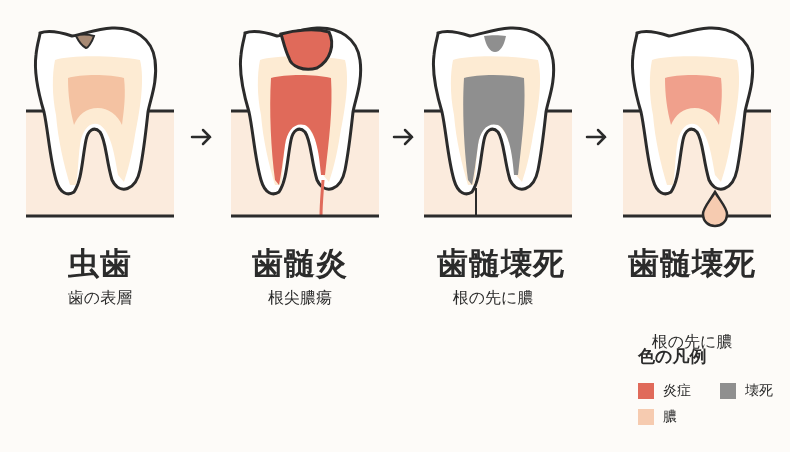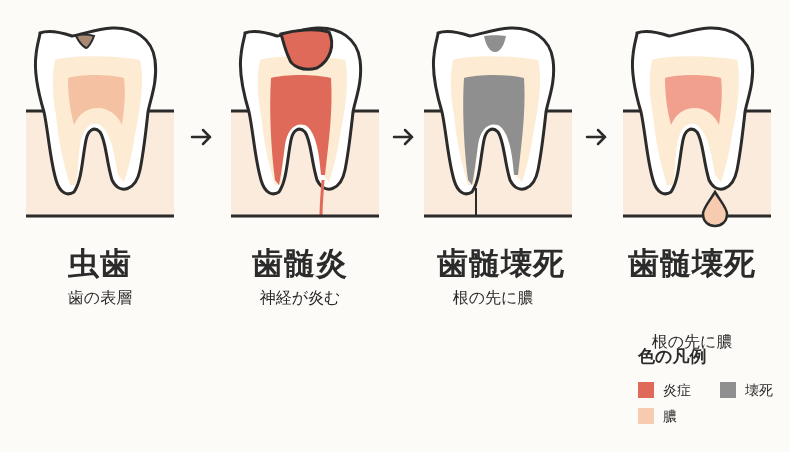--- a/index.html
+++ b/index.html
@@ -6,21 +6,21 @@
   body { width:790px; height:452px; background:#fdfbf8; position:relative; overflow:hidden;
          font-family:"DejaVu Sans","Liberation Sans",sans-serif; color:#2b2b2b; }
   .stage { position:absolute; top:0; width:190px; height:230px; }
   .stage svg { position:absolute; left:0; top:0; }
   .arrow { position:absolute; top:125px; width:24px; height:24px; }
   .title { position:absolute; top:243px; width:190px; text-align:center; font-size:31px; font-weight:bold; letter-spacing:1px; }
   .sub { position:absolute; top:288px; width:190px; text-align:center; font-size:16px; }
   .legend { position:absolute; left:638px; top:345px; }
   .legend-title { font-size:17px; font-weight:bold; margin-bottom:10px; }
   .legend-row { display:flex; align-items:center; font-size:14px; height:26px; }
-  .legend-item { display:flex; width:82px; }
+  .legend-item { display:flex; align-items:center; width:82px; }
   .sw { width:16px; height:16px; margin-right:9px; }
 </style>
 </head>
 <body>
 
 <div class="stage" style="left:0px;">
   <svg width="190" height="230" viewBox="0 0 190 230">
     <rect x="26" y="111" width="148" height="106" fill="#fbebdd"></rect>
     <path d="M40,33 C48,30 60,32 72,36 C84,34 96,29 112,28 C134,27 152,38 155,60 C158,82 150,100 148,112 C146,130 144,150 140,170 C136,190 120,196 112,180 C106,160 106,140 100,132 C94,126 88,130 86,140 C82,160 82,180 74,192 C68,196 60,194 56,180 C50,160 48,130 44,112 C38,92 34,70 36,55 C37,44 40,36 40,33 Z" fill="#fff" stroke="#2b2b2b" stroke-width="3"></path>
     <path d="M55,60 C70,55 112,55 140,60 C145,80 140,110 135,135 C132,155 128,170 124,182 L118,175 C114,150 110,132 100,125 C90,120 82,130 80,145 C78,160 78,175 76,185 L70,185 C64,165 58,140 56,115 C52,95 52,75 55,60 Z" fill="#fdebd3"></path>
@@ -81,21 +81,21 @@
     <path d="M118,192 C112,202 106,208 106,214 C106,222 112,226 118,226 C124,226 130,222 130,214 C130,208 124,202 118,192 Z" fill="#f6cbb0" stroke="#2b2b2b" stroke-width="2.5"></path>
     <path d="M26,111 L44,111 M148,111 L174,111" stroke="#2b2b2b" stroke-width="3"></path>
     <line x1="26" y1="216" x2="106" y2="216" stroke="#2b2b2b" stroke-width="3"></line>
     <line x1="130" y1="216" x2="174" y2="216" stroke="#2b2b2b" stroke-width="3"></line>
   </svg>
 </div>
 
 <div class="title" style="left:5px;">虫歯</div>
 <div class="sub" style="left:5px;">歯の表層</div>
 <div class="title" style="left:205px;font-family:Liberation Mono, monospace;">歯髄炎</div>
-<div class="sub" style="left:205px;">神経が炎む</div>
+<div class="sub" style="left:205px;">根尖膿瘍</div>
 <div class="title" style="left:406px;font-family:Liberation Mono, monospace;">歯髄壊死</div>
 <div class="sub" style="left:398px;">根の先に膿</div>
 <div class="title" style="left:597px;">歯髄壊死</div>
 <div class="sub" style="left:597px;margin-top:44px;">根の先に膿</div>
 
 <div class="legend">
   <div class="legend-title">色の凡例</div>
   <div class="legend-row">
     <div class="legend-item">
       <div class="sw" style="background:#e06a5a;"></div>

